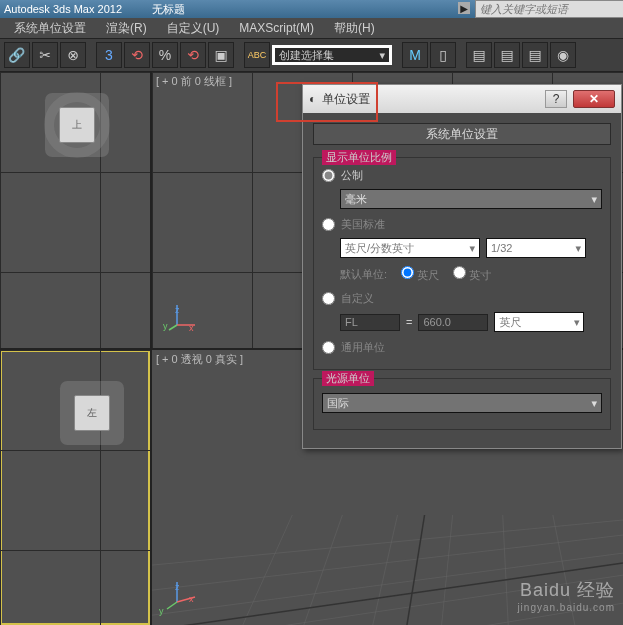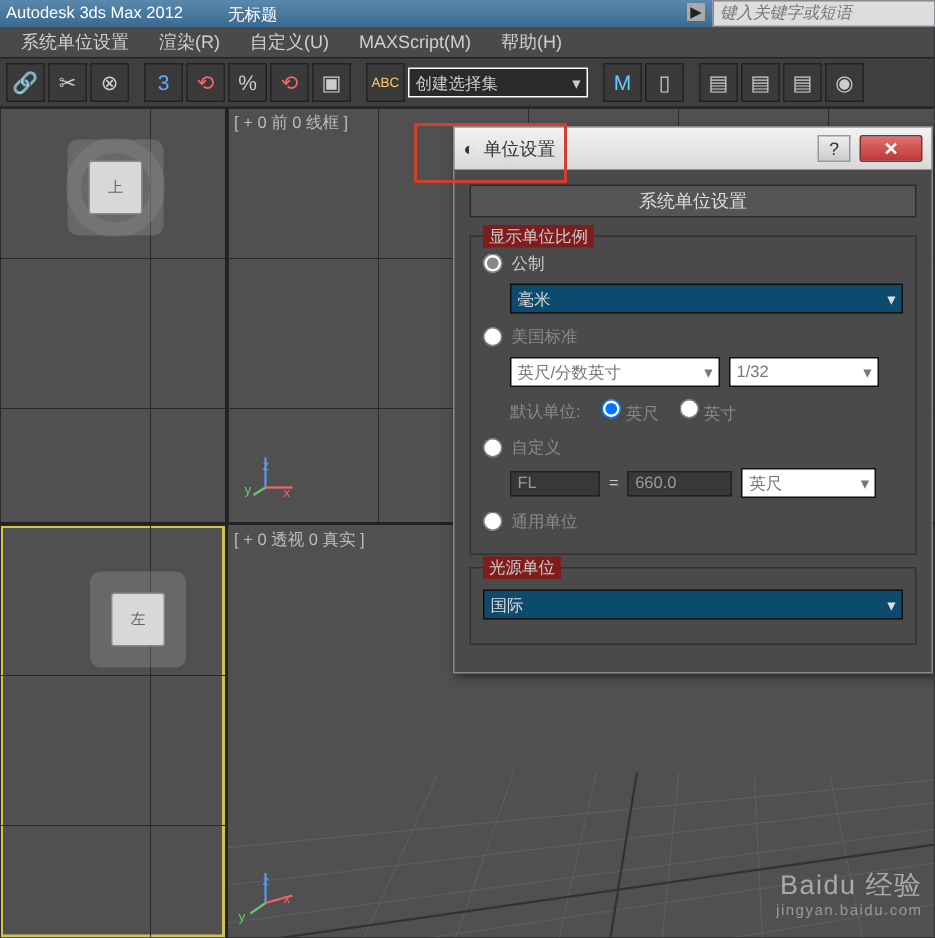--- a/index.html
+++ b/index.html
@@ -70,21 +70,21 @@
       display: flex;
       align-items: center;
       justify-content: center;
       font-size: 14px;
       color: #ccc;
     }
     .tb-sep { width: 6px; }
     .tb-dropdown {
       width: 120px; height: 20px;
       background: #2a2a2a;
-      border: 1px solid #ffffff;
+      border: 3px solid #ffffff;
       color: #ccc;
       font-size: 11px;
       padding: 4px 4px;
       display: flex; justify-content: space-between; align-items: center;
     }
     .viewports {
       position: absolute;
       left: 0; top: 72px;
       width: 623px; height: 553px;
       display: grid;
@@ -203,37 +203,37 @@
     }
     .group {
       border: 1px solid #333;
       padding: 10px 8px 8px;
       margin-bottom: 8px;
       position: relative;
     }
     .group-title {
       position: absolute;
       top: -8px; left: 8px;
-      background: #7f1d1d;
+      background: #be185d;
       padding: 0 4px;
       font-size: 11px;
     }
     .radio-row {
       display: flex;
       align-items: center;
       gap: 6px;
       margin-bottom: 6px;
       font-size: 11px;
     }
     .radio-row input[type="radio"] { accent-color: #888; }
     .radio-row.disabled { color: #888; }
     .select {
       width: 100%;
       height: 20px;
-      background: #0c4a6e;
+      background: #737373;
       border: 1px solid #111;
       color: #ddd;
       font-size: 11px;
       padding: 0 4px;
       display: flex; justify-content: space-between; align-items: center;
       margin: 4px 0 8px 18px;
       width: calc(100% - 18px);
     }
     .select.disabled { color: #777; background: #ffffff; }
     .inline-row {

